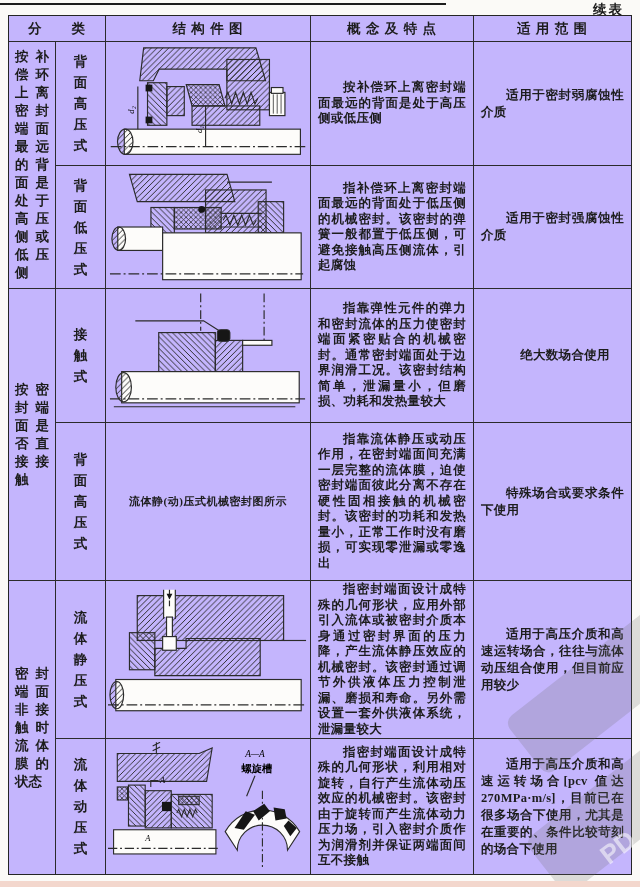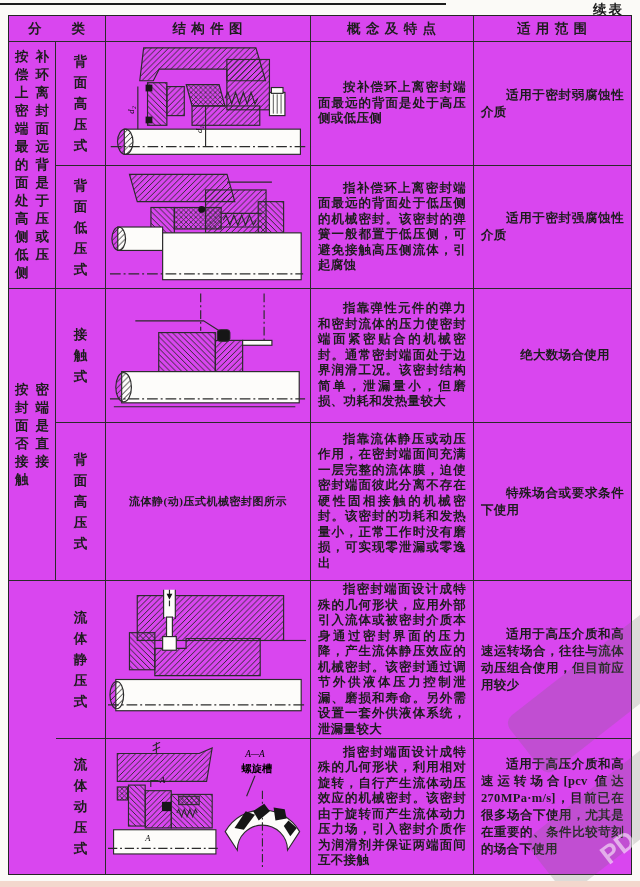--- a/index.html
+++ b/index.html
@@ -10,21 +10,21 @@
     color:#1d1d1d;
   }
   .scan-topline{position:absolute;left:0;top:3px;width:446px;height:2px;background:#1d1d1d;}
   .continued{position:absolute;right:16px;top:1px;font-size:13.5px;font-weight:700;letter-spacing:2px;}
   .seal-table{
     position:absolute;left:8px;top:15px;width:622px;height:858px;
     display:grid;
     grid-template-columns:47px 50px 205px 163px 157px;
     grid-template-rows:26px 124px 123px 134px 158px 158px 135px;
     border:1.5px solid #252525;
-    background:#d946ef;
+    background:#c4b5fd;
   }
   .cell{border-right:1px solid #2b2b2b;border-bottom:1px solid #2b2b2b;position:relative;
         display:flex;align-items:center;justify-content:center;overflow:hidden;}
   .cell.last-col{border-right:none;}
   .cell.last-row{border-bottom:none;}
   .hdr{font-size:13.5px;font-weight:700;letter-spacing:1px;}
   .group-label{width:34px;font-size:13.5px;font-weight:600;line-height:18px;
                word-break:break-all;text-align:justify;}
   .vtext{width:15px;font-size:13.5px;font-weight:600;line-height:21px;
          word-break:break-all;text-align:center;}
@@ -70,20 +70,23 @@
   <div class="cell hdr" style="grid-column:3;grid-row:1;">结 构 件 图</div>
   <div class="cell hdr" style="grid-column:4;grid-row:1;">概 念 及 特 点</div>
   <div class="cell hdr last-col" style="grid-column:5;grid-row:1;">适 用 范 围</div>
 
   <div class="cell" style="grid-column:1;grid-row:2/4;">
     <div class="group-label">按补偿环上离密封端面最远的背面是处于高压侧或低压侧</div>
   </div>
   <div class="cell" style="grid-column:1;grid-row:4/6;">
     <div class="group-label">按密封端面是否直接接触</div>
   </div>
+  <div class="cell last-row" style="grid-column:1;grid-row:6/8;">
+    <div class="group-label">密封端面非接触时流体膜的状态</div>
+  </div>
 
   <div class="cell" style="grid-column:2;grid-row:2;">
     <div class="vtext">背面高压式</div>
   </div>
   <div class="cell diagram-cell" style="grid-column:3;grid-row:2;">
     <svg viewBox="0 0 205 124" width="201" height="120">
       <g stroke="#2b2b2b" stroke-width="1.2" fill="none">
         <polygon points="36,4 152,4 162,38 122,38 122,26 52,26 46,38 32,38" fill="url(#h1)"></polygon>
         <rect x="122" y="16" width="44" height="52" fill="url(#h1)"></rect>
         <rect x="40" y="40" width="20" height="44" fill="url(#h2)"></rect>

